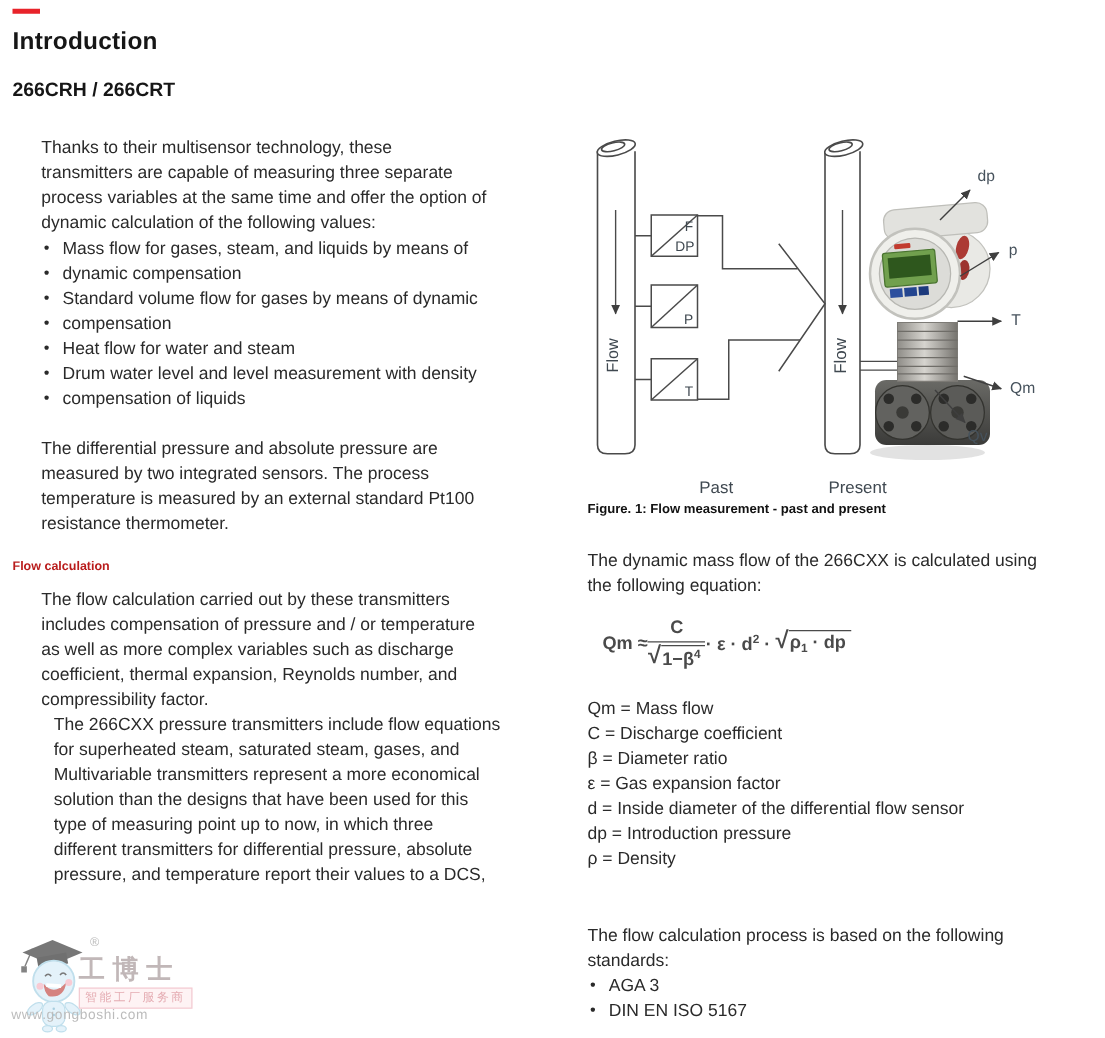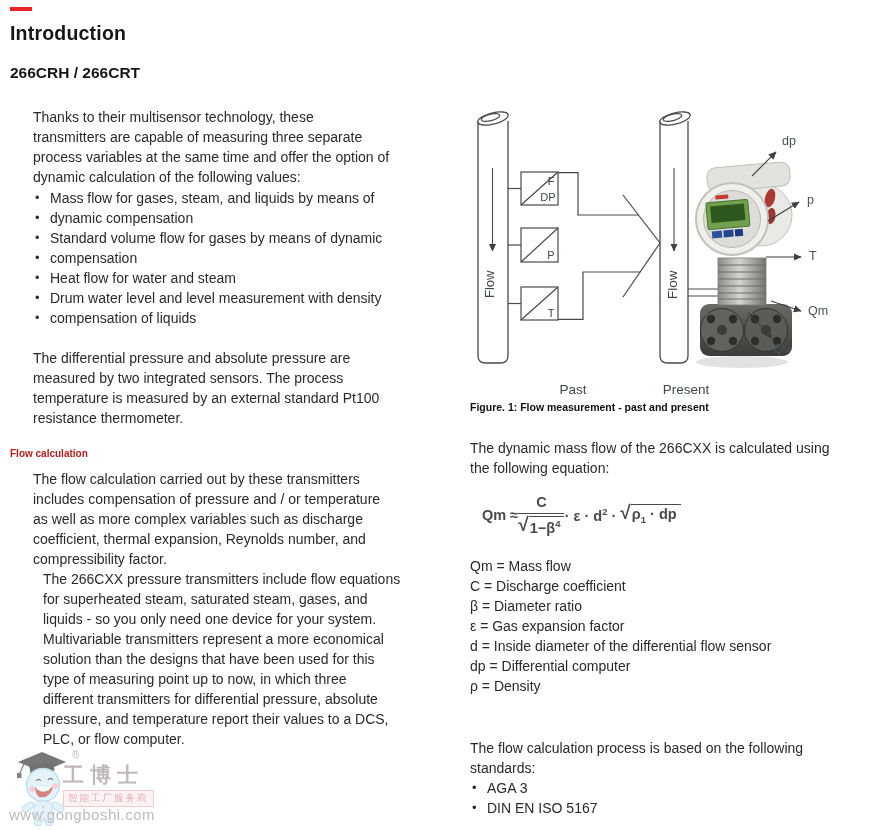--- a/index.html
+++ b/index.html
@@ -33,21 +33,21 @@
   sub { font-size:9.5px; vertical-align:sub; }
 
   svg text { font-family:"Liberation Sans", sans-serif; }
 
   
   .watermark { left:6px; top:749px; width:160px; height:80px; opacity:.68; }
   .wm-brand { left:57px; top:12px; font-family:"DejaVu Serif", serif; font-size:21px;
     font-weight:700; color:#a59697; letter-spacing:6px; white-space:pre; }
   .wm-tagline { left:57px; top:41px; font-size:9.5px; color:#d9868f; letter-spacing:2px;
     border:1px solid #eeb4be; background:rgba(250,214,220,.45); padding:1px 4px; white-space:pre; }
-  .wm-url { left:3px; top:57px; font-size:15px; color:#9c9c9c; letter-spacing:.5px; }
+  .wm-url { left:3px; top:57px; font-size:11px; color:#9c9c9c; letter-spacing:.5px; }
 </style>
 </head>
 <body>
 
 <div class="abs red-dash"></div>
 <div class="abs h1">Introduction</div>
 <div class="abs h2">266CRH / 266CRT</div>
 
 <div class="lines" style="left:33px; top:107px;">
     <div class="line">Thanks to their multisensor technology, these</div>
@@ -79,27 +79,25 @@
     <div class="line">The flow calculation carried out by these transmitters</div>
     <div class="line">includes compensation of pressure and / or temperature</div>
     <div class="line">as well as more complex variables such as discharge</div>
     <div class="line">coefficient, thermal expansion, Reynolds number, and</div>
     <div class="line">compressibility factor.</div>
   </div>
 
 <div class="lines" style="left:33px; top:569px;margin-left:10px;">
     <div class="line">The 266CXX pressure transmitters include flow equations</div>
     <div class="line">for superheated steam, saturated steam, gases, and</div>
-    <div class="line">liquids - so you only need one device for your system.</div>
     <div class="line">Multivariable transmitters represent a more economical</div>
     <div class="line">solution than the designs that have been used for this</div>
     <div class="line">type of measuring point up to now, in which three</div>
     <div class="line">different transmitters for differential pressure, absolute</div>
     <div class="line">pressure, and temperature report their values to a DCS,</div>
-    <div class="line">PLC, or flow computer.</div>
   </div>
 
 <svg class="abs" style="left:470px; top:108px;" width="414" height="292" viewBox="0 0 414 292">
   <defs>
     <marker id="arr" viewBox="0 0 8 8" refX="7" refY="4" markerWidth="7.5" markerHeight="7.5" orient="auto">
       <path d="M0,0.5 L7.6,4 L0,7.5 Z" fill="#3f3f3f"></path>
     </marker>
     <linearGradient id="metal" x1="0" y1="0" x2="1" y2="0">
       <stop offset="0" stop-color="#8f8d88"></stop>
         <stop offset="0.45" stop-color="#d6d4cf"></stop>
@@ -238,21 +236,21 @@
     <span class="radicand"><span>ρ</span><sub>1</sub><span> · dp</span></span>
   </span>
 </div>
 
 <div class="lines" style="left:470px; top:556px;">
     <div class="line">Qm = Mass flow</div>
     <div class="line">C = Discharge coefficient</div>
     <div class="line">β = Diameter ratio</div>
     <div class="line">ε = Gas expansion factor</div>
     <div class="line">d = Inside diameter of the differential flow sensor</div>
-    <div class="line">dp = Differential computer</div>
+    <div class="line">dp = Introduction pressure</div>
     <div class="line">ρ = Density</div>
   </div>
 
 <div class="lines" style="left:470px; top:738px;">
     <div class="line">The flow calculation process is based on the following</div>
     <div class="line">standards:</div>
   </div>
 
 <div class="lines" style="left:470px; top:778px;">
     <div class="line bullet">AGA 3</div>

